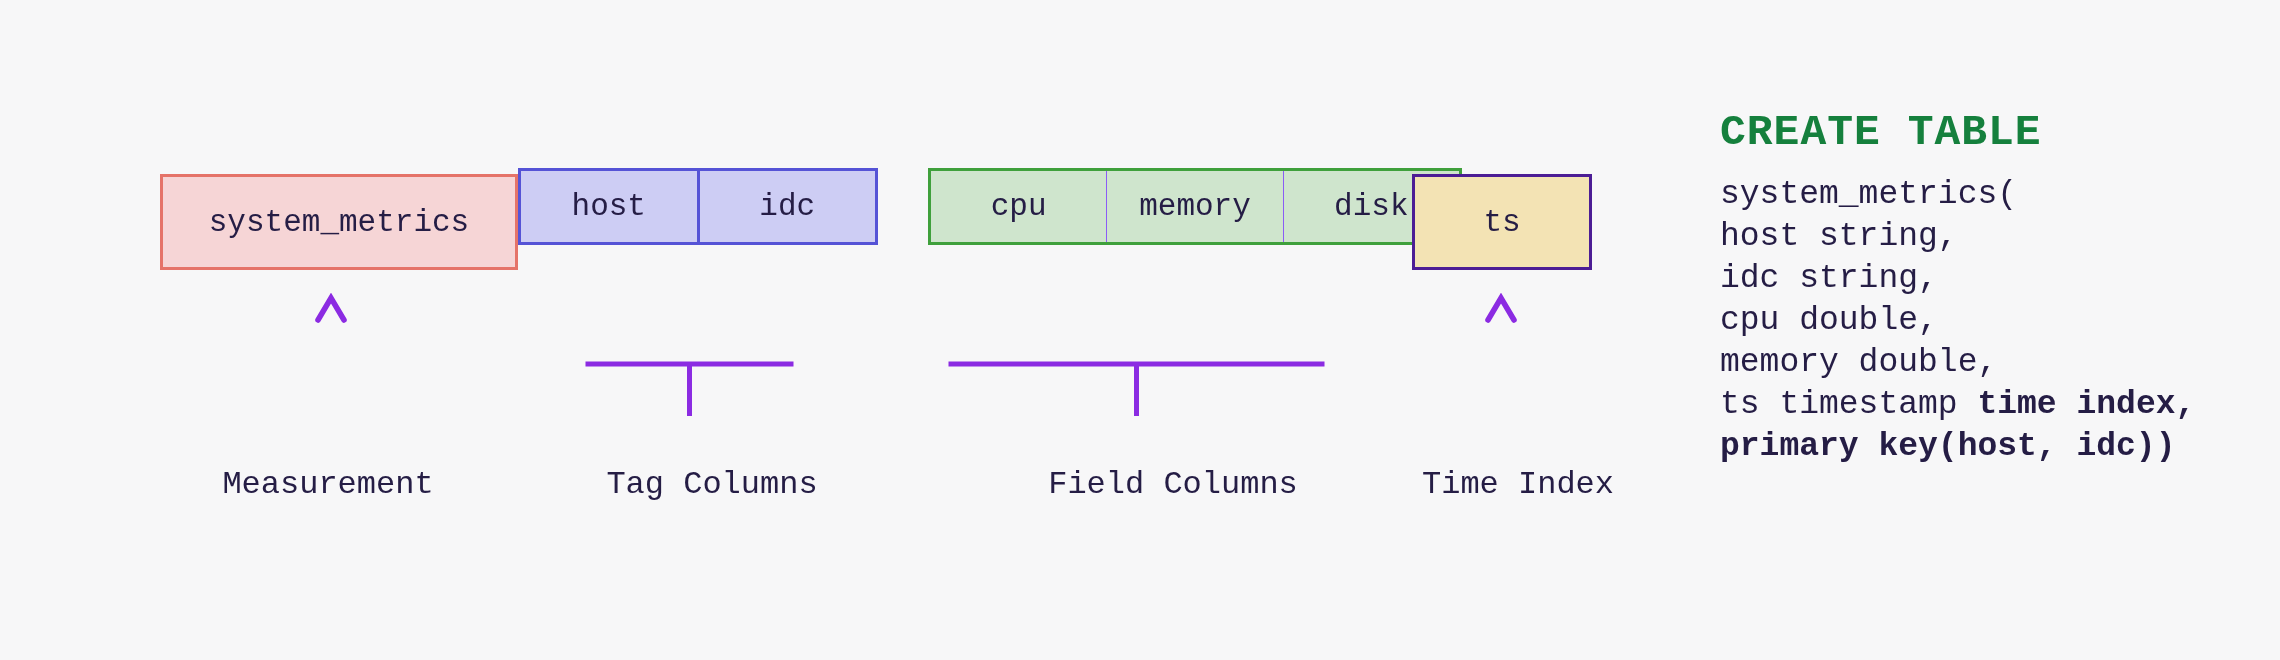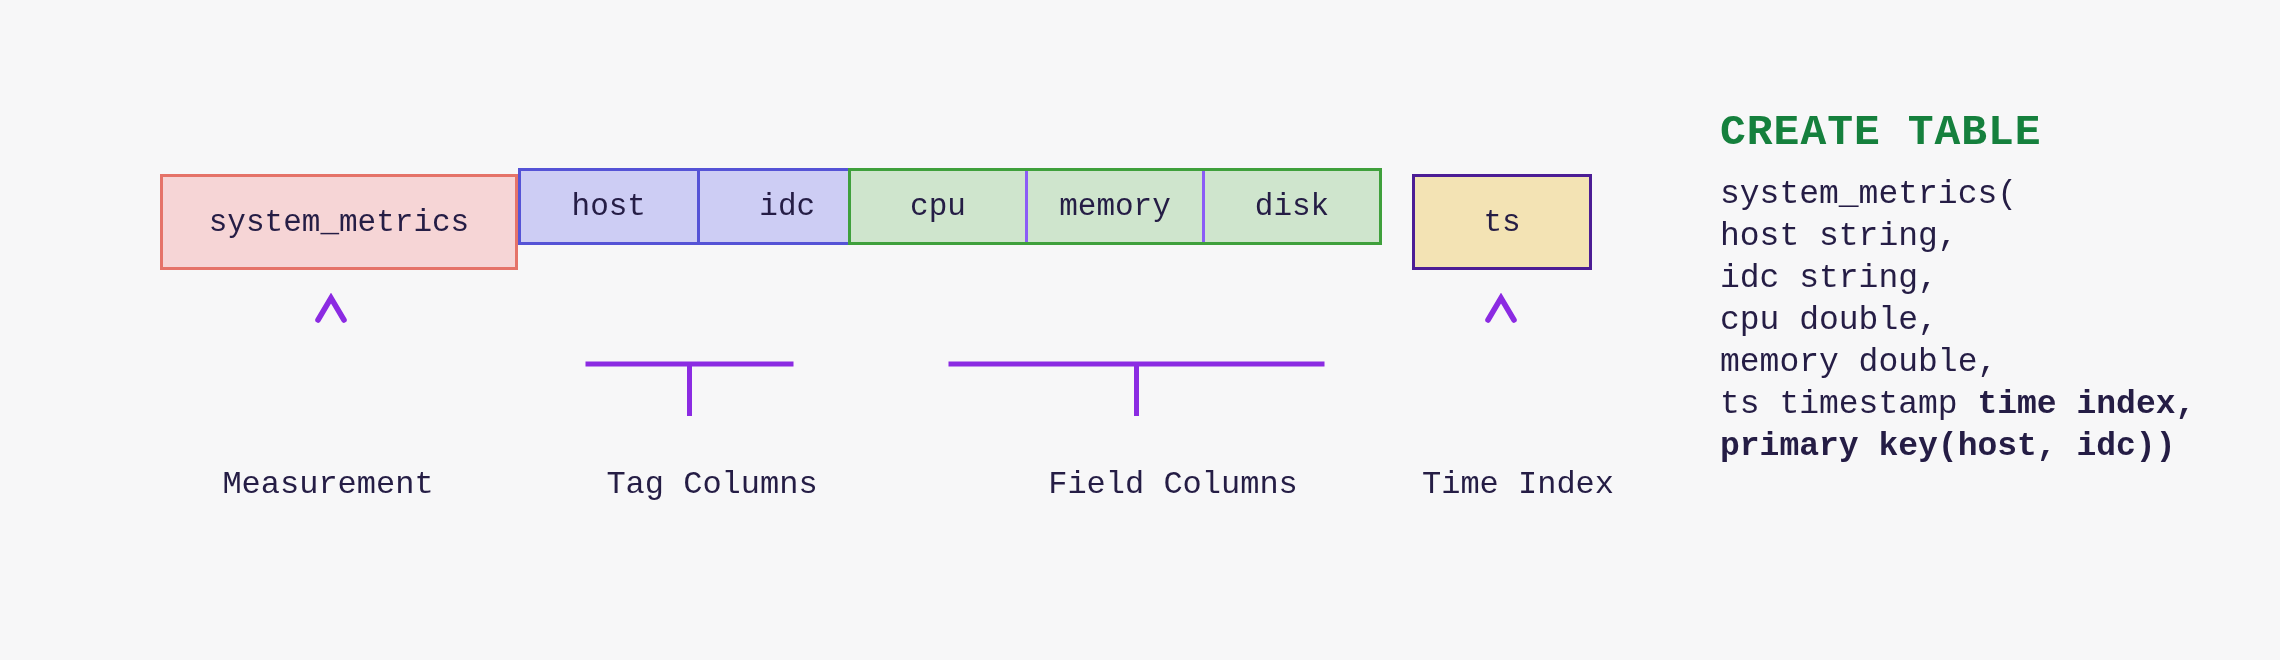--- a/index.html
+++ b/index.html
@@ -40,33 +40,33 @@
     box-sizing: border-box;
     display: flex;
     align-items: stretch;
   }
   .group-tags {
     left: 518px; width: 360px;
     background: #cdcdf4;
     border: 3px solid #5553d6;
   }
   .group-fields {
-    left: 848px; width: 534px;
+    left: 928px; width: 534px;
     background: #cfe5cd;
     border: 3px solid #3fa03c;
   }
   .group .cell {
     flex: 1 1 0;
     display: flex;
     align-items: center;
     justify-content: center;
     font-size: 31px;
   }
   .group-tags .cell + .cell { border-left: 3px solid #5553d6; }
-  .group-fields .cell + .cell { border-left: 3px solid #8b5cf6; justify-content: center; }
+  .group-fields .cell + .cell { border-left: 1px solid #8b5cf6; justify-content: center; }
   .cell-time {
     left: 1412px; width: 180px;
     background: #f3e3b4;
     border: 3px solid #4c1d95;
   }
   
   .anno { position: absolute; }
   
   .anno-label {
     position: absolute;

